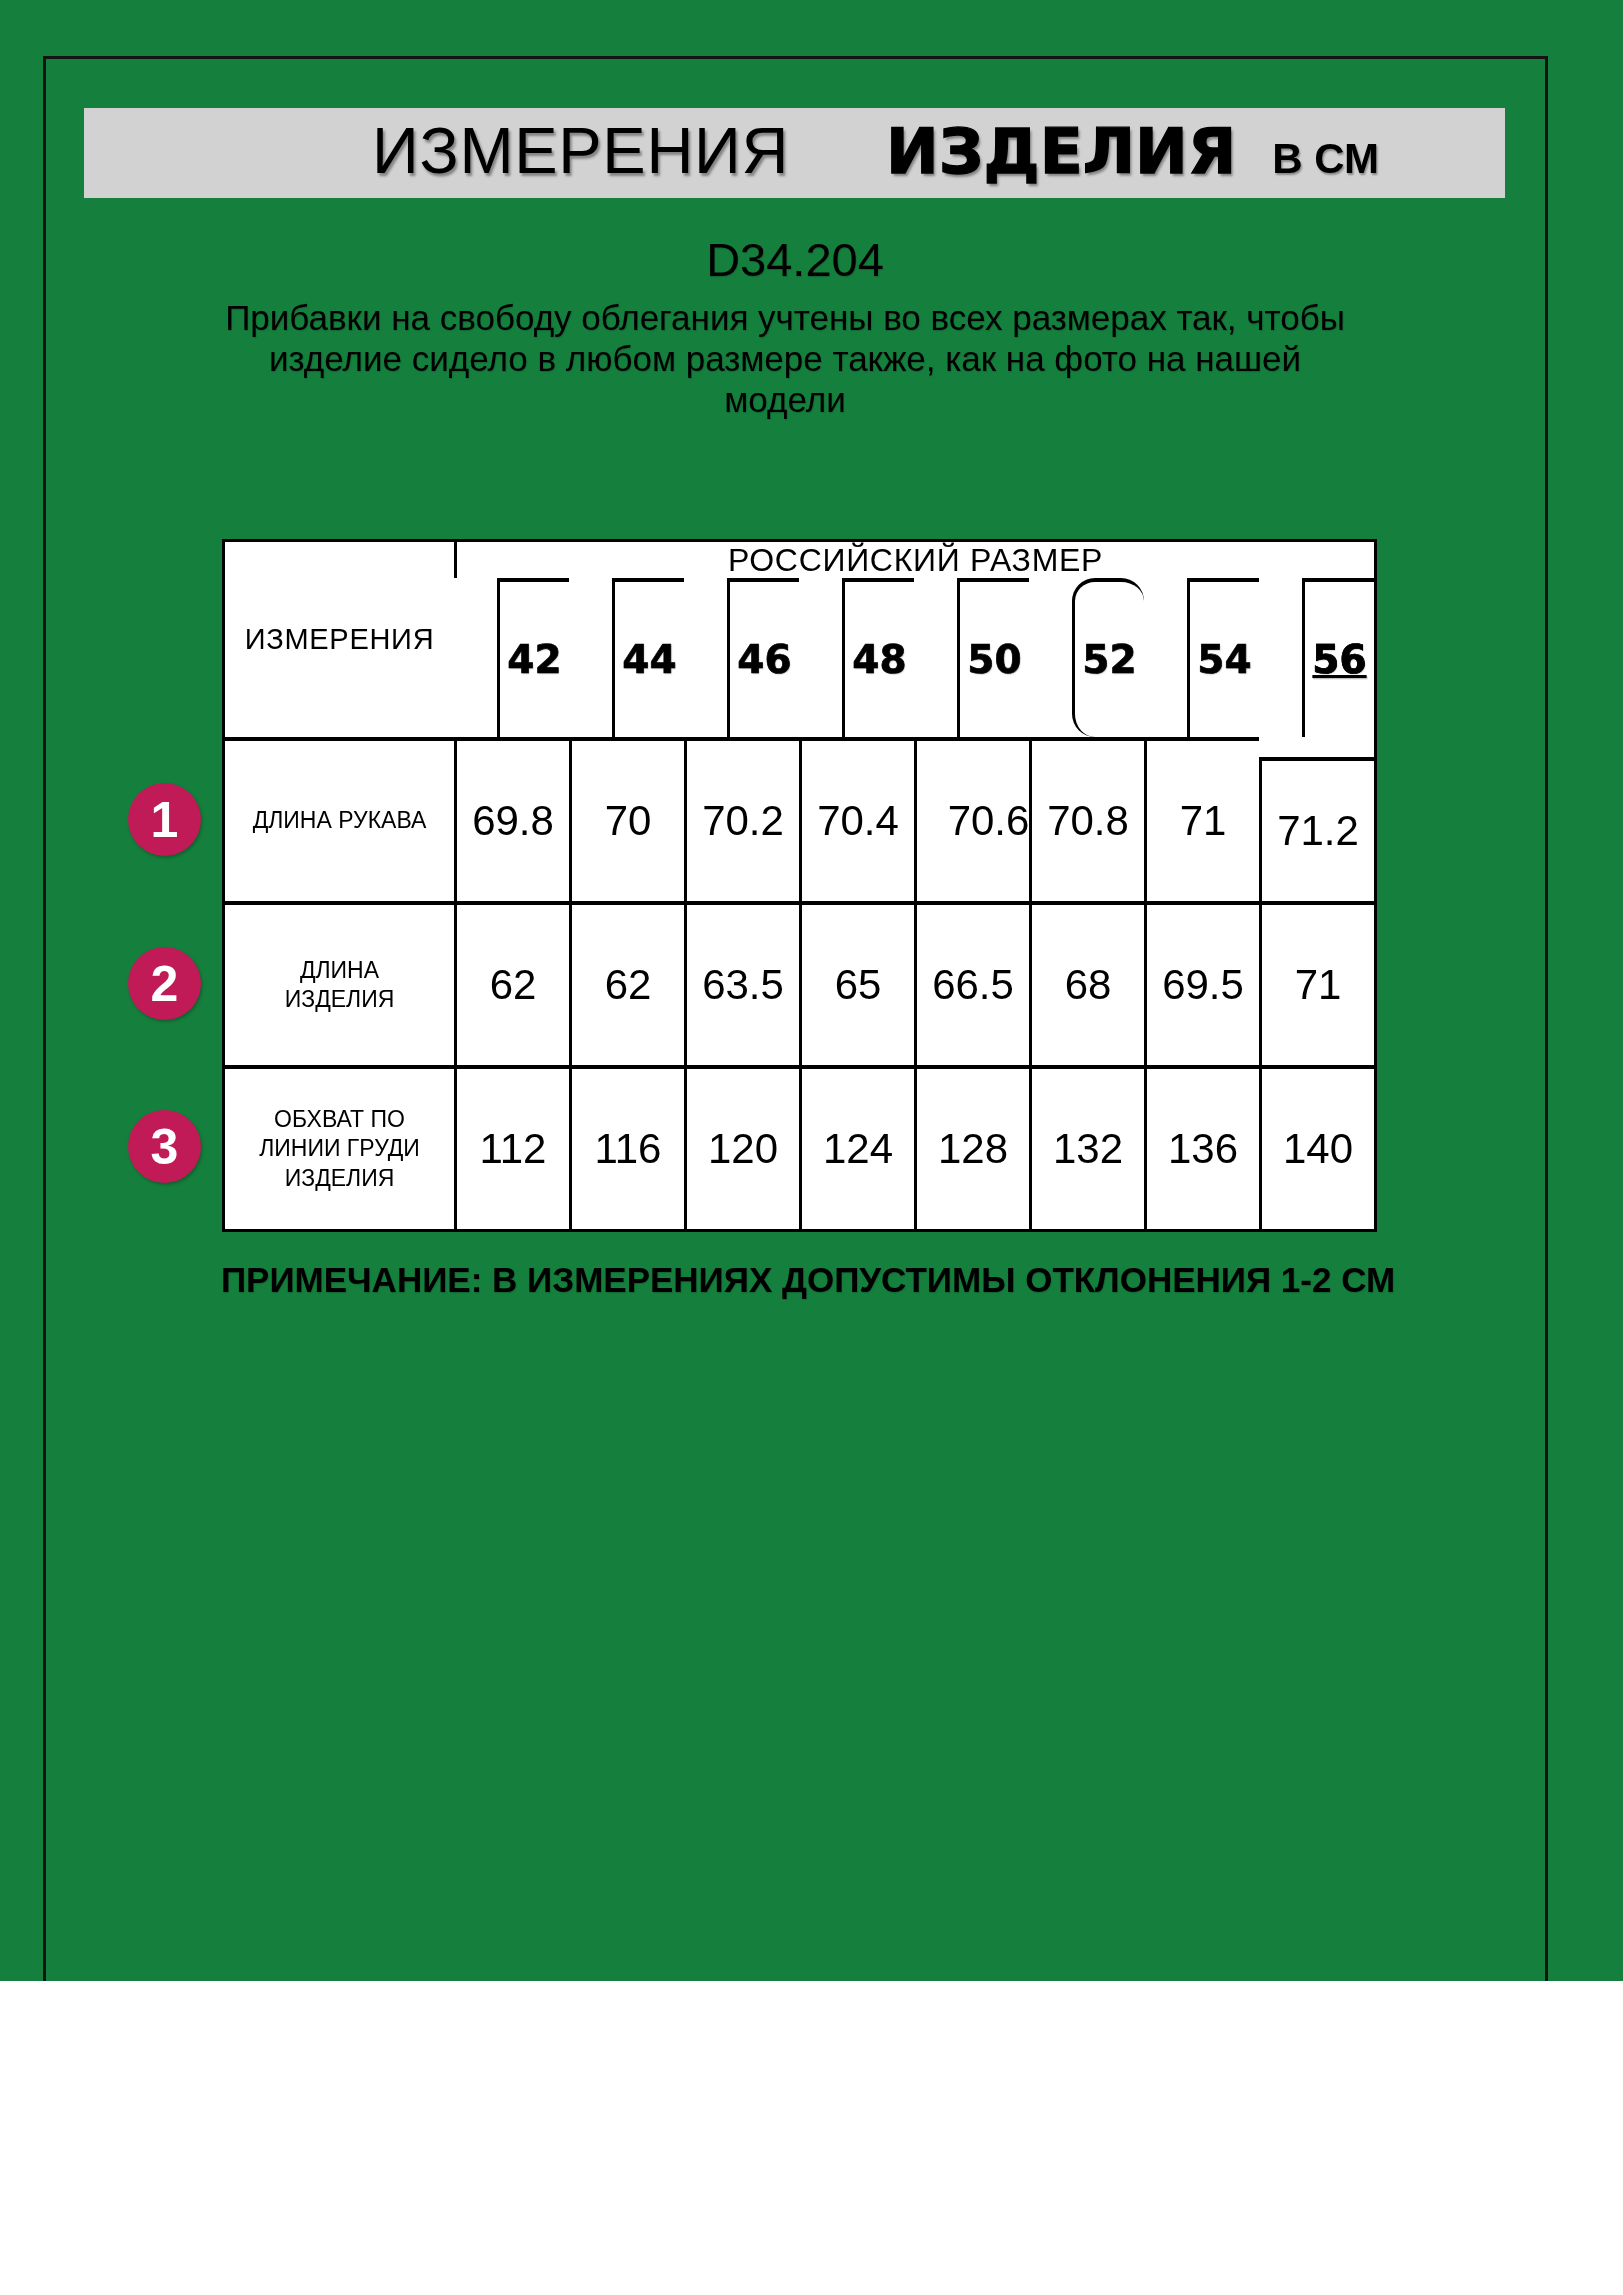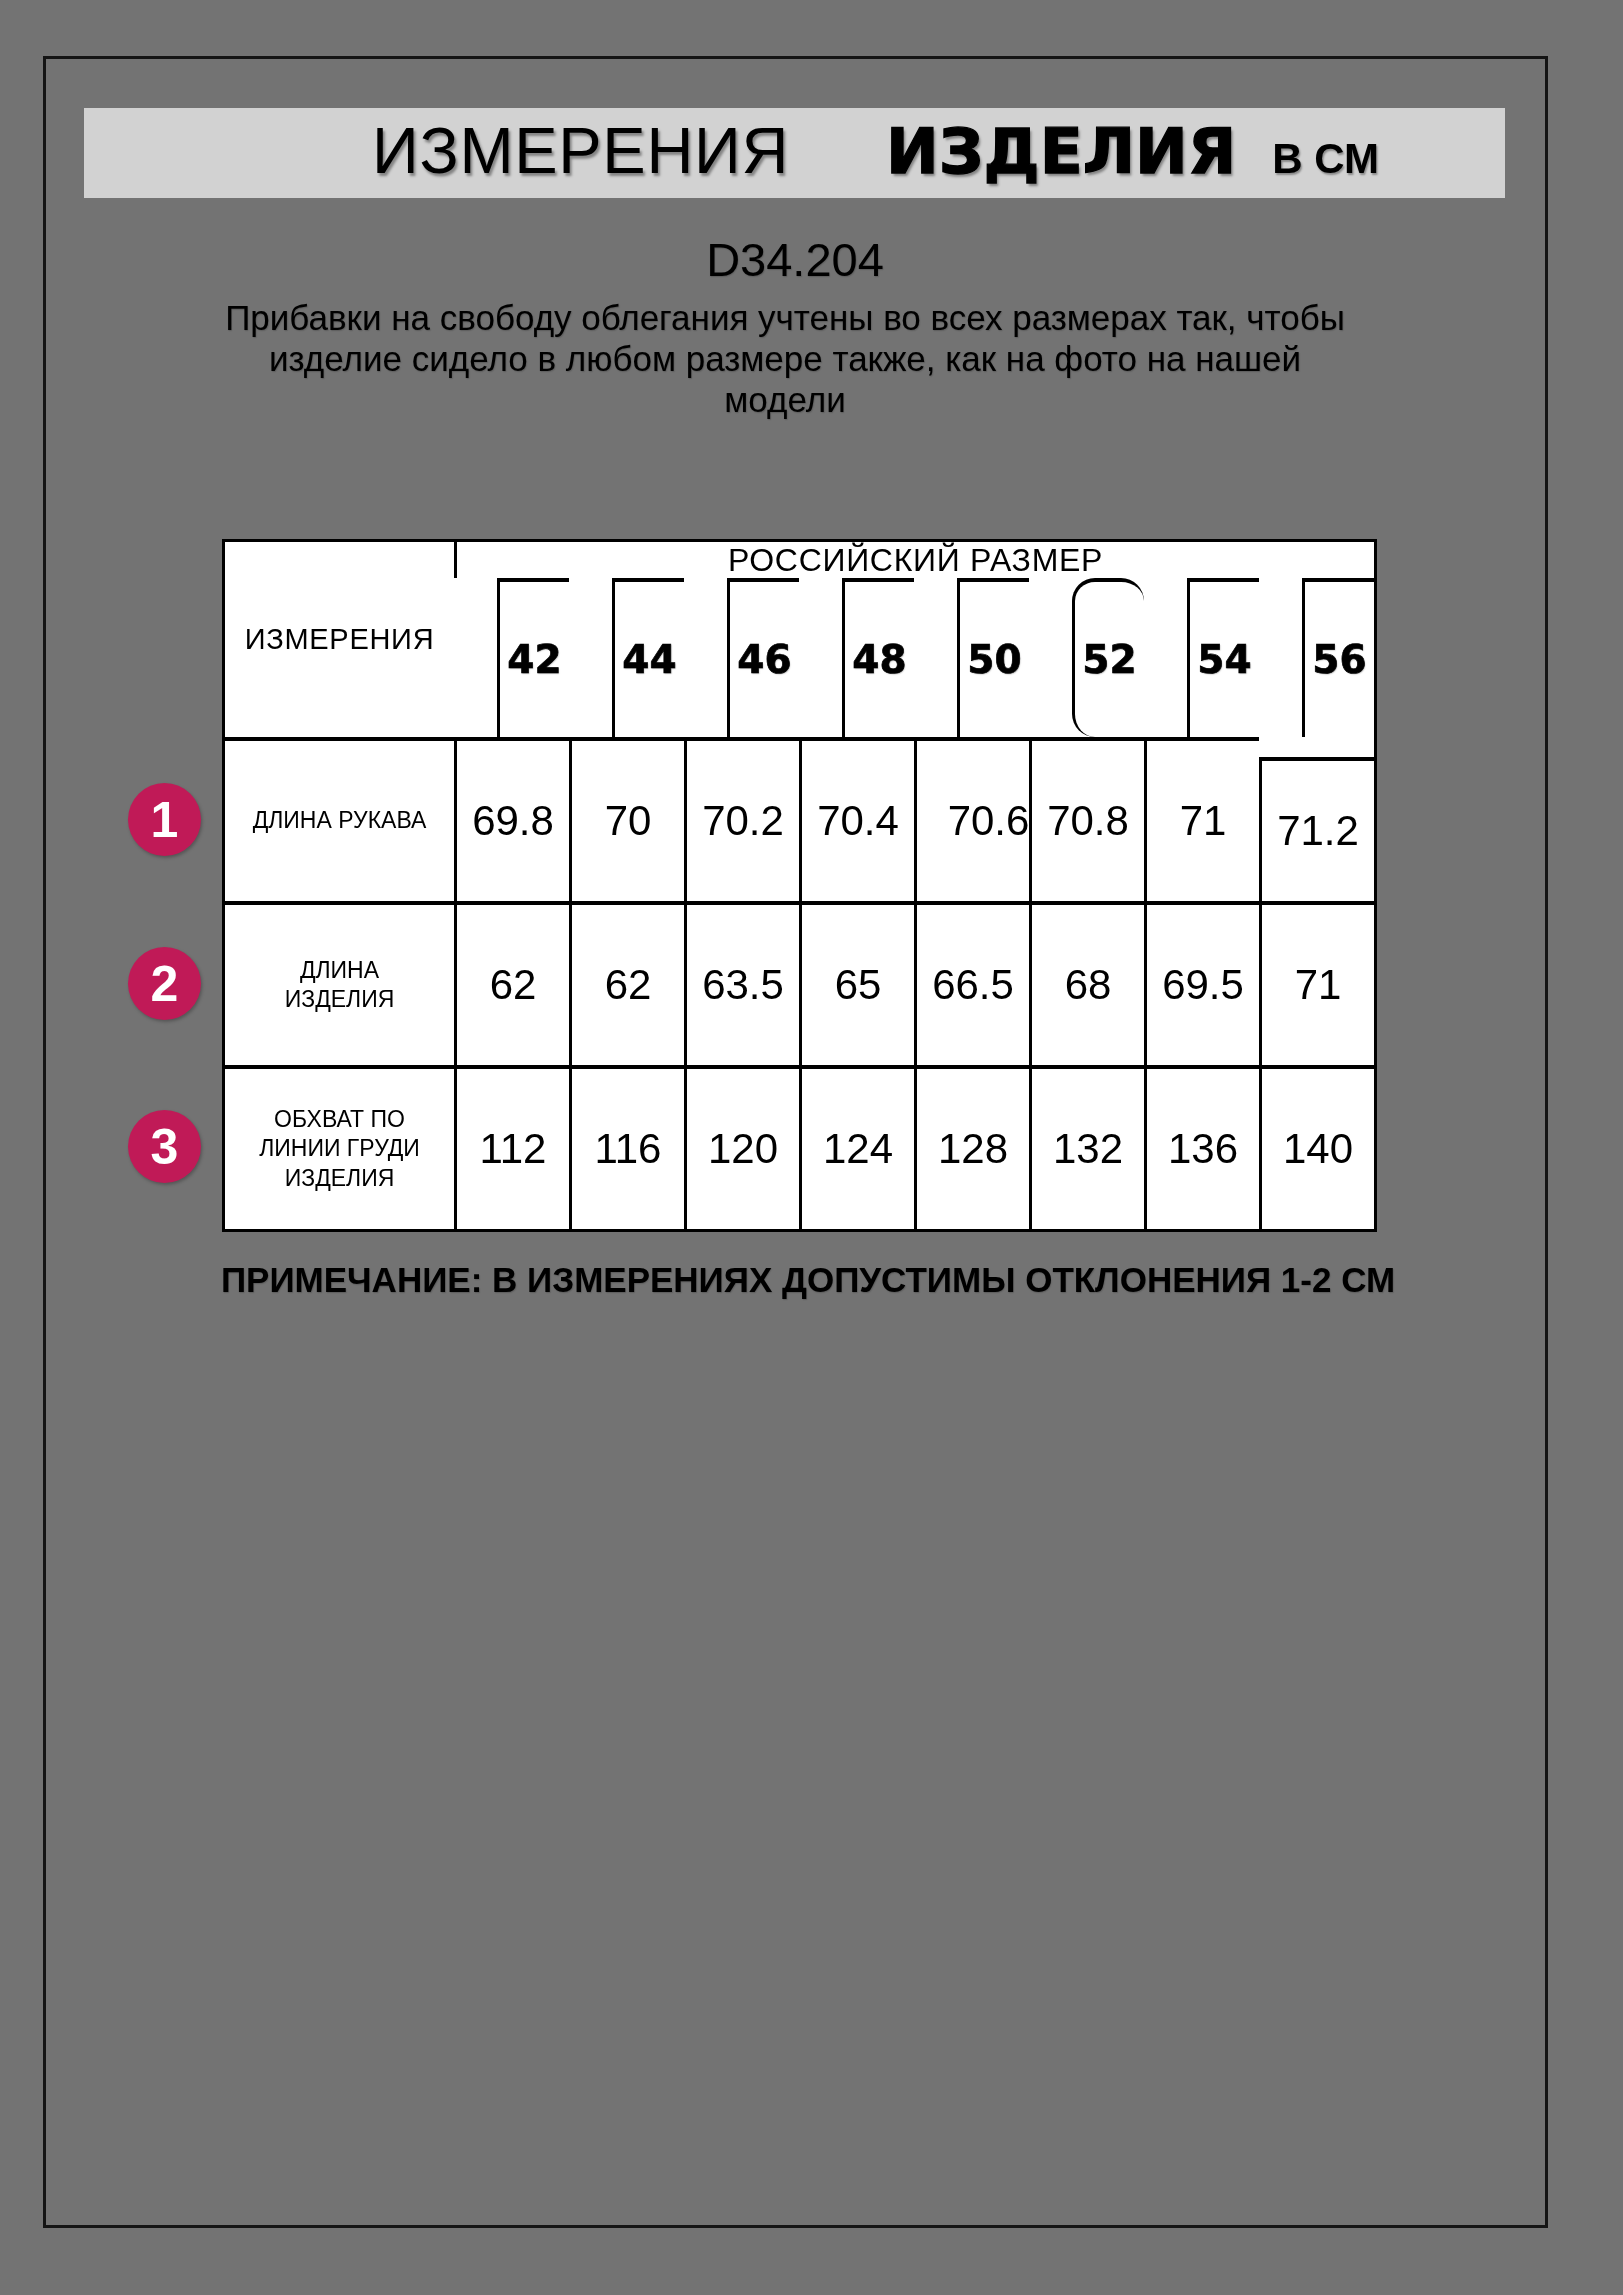--- a/index.html
+++ b/index.html
@@ -1,17 +1,17 @@
 <!DOCTYPE html>
 <html style="font-size:10.5px"><head>
 <meta charset="utf-8">
 <style>
   html,body { margin:0; padding:0; background:#ffffff; }
   .page {
-    position:relative; width:1623px; height:2295px; background:#737373;
+    position:relative; width:1623px; height:1981px; background:#15803d;
     font-family:"Liberation Sans", sans-serif; color:#000; overflow:hidden;
   }
   .abs { position:absolute; }
   .frame {
     left:43px; top:56px; width:1505px; height:2172px;
     border:3.3px solid #141414; box-sizing:border-box;
   }
   .titlebar {
     left:84px; top:108px; width:1421px; height:90px;
     background:#d2d2d2; box-sizing:border-box;
@@ -110,21 +110,21 @@
 
     <div class="c hdr bL" style="grid-column:2/10; grid-row:1;">РОССИЙСКИЙ РАЗМЕР</div>
 
     <div class="c size bL bT" style="grid-column:2; grid-row:2;">42</div>
     <div class="c size bL bT" style="grid-column:3; grid-row:2;">44</div>
     <div class="c size bL bT" style="grid-column:4; grid-row:2;">46</div>
     <div class="c size bL bT" style="grid-column:5; grid-row:2;">48</div>
     <div class="c size bL bT" style="grid-column:6; grid-row:2;">50</div>
     <div class="c size bL bT" style="grid-column:7; grid-row:2;border-radius:23px;">52</div>
     <div class="c size bL bT" style="grid-column:8; grid-row:2;">54</div>
-    <div class="c size bL bT" style="grid-column:9; grid-row:2;">56</div>
+    <div class="c size bL bT" style="grid-column:9; grid-row:2;text-decoration:underline;">56</div>
 
     <div class="c lbl bT" style="grid-column:1; grid-row:3;">
       <div>ДЛИНА РУКАВА</div>
     </div>
     <div class="c val bL bT" style="grid-column:2; grid-row:3;">69.8</div>
     <div class="c val bL bT" style="grid-column:3; grid-row:3;">70</div>
     <div class="c val bL bT" style="grid-column:4; grid-row:3;">70.2</div>
     <div class="c val bL bT" style="grid-column:5; grid-row:3;">70.4</div>
     <div class="c val bL bT" style="grid-column:6; grid-row:3;padding-left:31px;">70.6</div>
     <div class="c val bL bT" style="grid-column:7; grid-row:3;">70.8</div>

